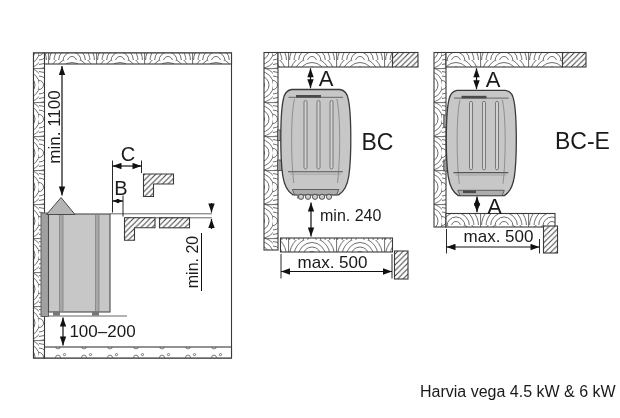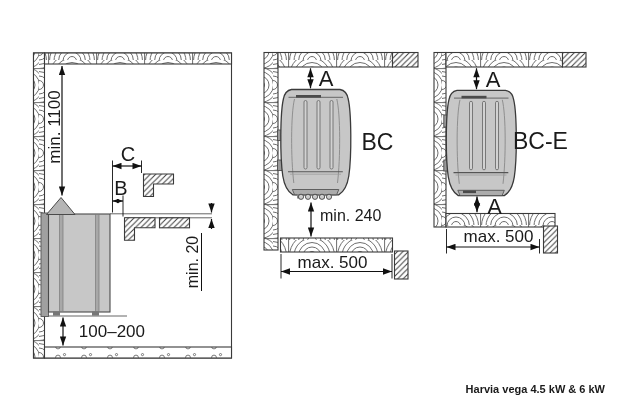--- a/index.html
+++ b/index.html
@@ -9,21 +9,21 @@
   html,body{margin:0;padding:0;background:#f2f2f2;}
   #stage{
     position:relative;width:620px;height:418px;background:var(--background);
     font-family:"Liberation Sans",sans-serif;overflow:hidden;
   }
   #stage svg{position:absolute;left:0;top:0;}
   .lbl{position:absolute;color:var(--text);white-space:nowrap;line-height:1.1;}
   .rot{transform:rotate(-90deg);text-align:center;}
   .ctr{text-align:center;}
   .f17{font-size:17px;} .f16{font-size:16px;} .f20{font-size:20px;}
-  .f22{font-size:22px;} .f23{font-size:23px;} .f13{font-size:11px;font-weight:700;}
+  .f22{font-size:22px;} .f23{font-size:23px;} .f13{font-size:16px;font-weight:400;}
   .uline{border-bottom:1.2px solid var(--dim);}
   .o{stroke:var(--line);stroke-width:1.1;}
   .dim{stroke:var(--dim);stroke-width:1.2;fill:none;}
   .ext{stroke:var(--dim);stroke-width:0.9;fill:none;}
   .thin{stroke:#555;stroke-width:0.9;fill:none;}
   .hatchpc{fill:url(#hatch);stroke:var(--line);stroke-width:1.1;}
 </style>
 </head>
 <body>
 
@@ -181,33 +181,33 @@
 </svg>
 
 <div class="lbl rot f17" style="left:10px;top:118px;width:90px;height:18px;">min. 1100</div>
 
 <div class="lbl f20 ctr" style="left:118px;top:143px;width:20px;">C</div>
 
 <div class="lbl f20 ctr" style="left:111px;top:177px;width:20px;">B</div>
 
 <div class="lbl rot f16 uline" style="left:163.5px;top:252.5px;width:58px;height:17px;">min. 20</div>
 
-<div class="lbl f17 ctr" style="left:60px;top:322.5px;width:85px;text-align:right;">100–200</div>
+<div class="lbl f17 ctr" style="left:60px;top:322.5px;width:85px;">100–200</div>
 
 <div class="lbl f22 ctr" style="left:316px;top:66.5px;width:20px;">A</div>
 
 <div class="lbl f23" style="left:361.5px;top:130px;">BC</div>
 
 <div class="lbl f16" style="left:320px;top:207px;">min. 240</div>
 
 <div class="lbl f17 ctr" style="left:292.5px;top:253.5px;width:80px;">max. 500</div>
 
 <div class="lbl f22 ctr" style="left:483px;top:67.5px;width:20px;">A</div>
 
 <div class="lbl f22 ctr" style="left:484.5px;top:195px;width:20px;">A</div>
 
-<div class="lbl f23" style="left:513px;top:128.5px;">BC-E</div>
+<div class="lbl f23" style="left:555px;top:128.5px;">BC-E</div>
 
 <div class="lbl f17 ctr" style="left:458.5px;top:227.5px;width:80px;">max. 500</div>
 
 <div class="lbl f13" style="left:420px;top:382.5px;width:185px;text-align:right;">Harvia vega 4.5 kW &amp; 6 kW</div>
 
 </div>
 
 </body></html>

